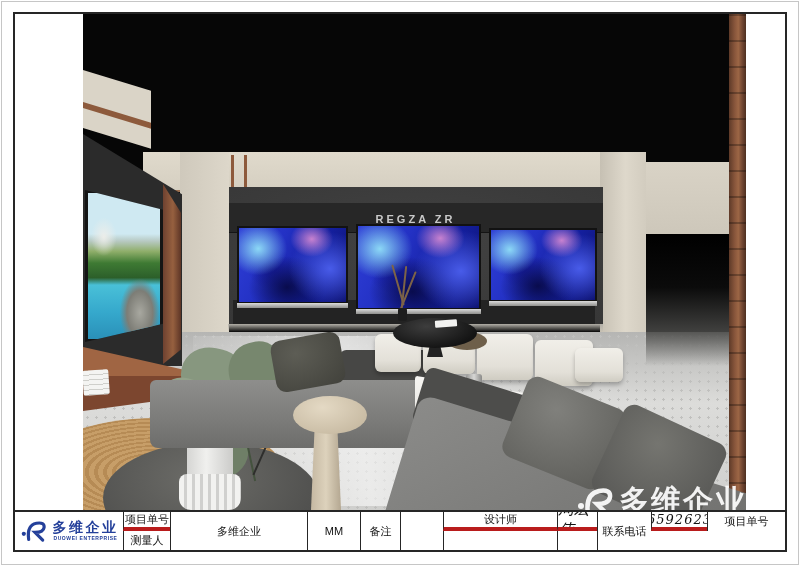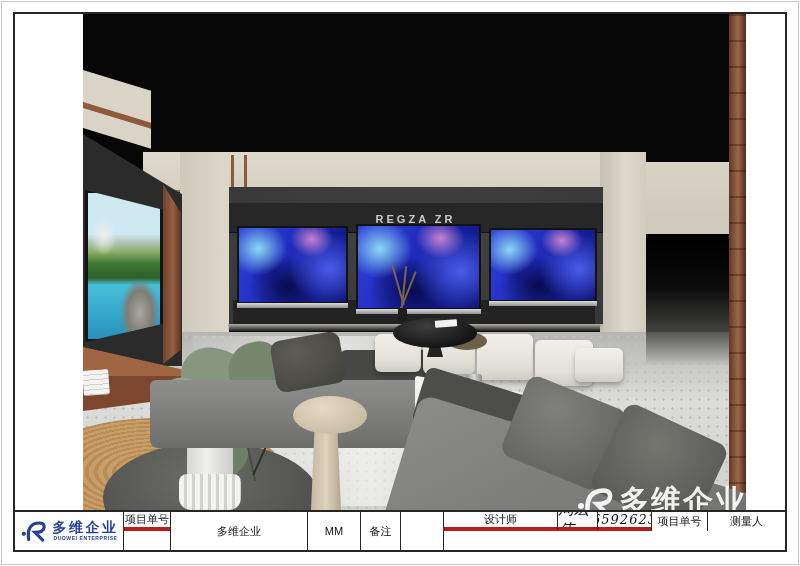--- a/index.html
+++ b/index.html
@@ -263,19 +263,20 @@
         <span class="logo-en">DUOWEI ENTERPRISE</span>
       </div>
     </div>
     <div class="cell bb">项目单号</div>
     <div class="cell span2">多维企业</div>
     <div class="cell span2">MM</div>
     <div class="cell span2">备注</div>
     <div class="cell span2"></div>
     <div class="cell bb">设计师</div>
     <div class="cell bb hand hand-cn">周宏伟</div>
+    <div class="cell span2">联系电话</div>
     <div class="cell bb hand hand-num">13659262305</div>
     <div class="cell">项目单号</div>
     <div class="cell">测量人</div>
     <div class="cell hand hand-cn"></div>
     <div class="cell"></div>
   </div>
 </div>
 
 </body></html>

